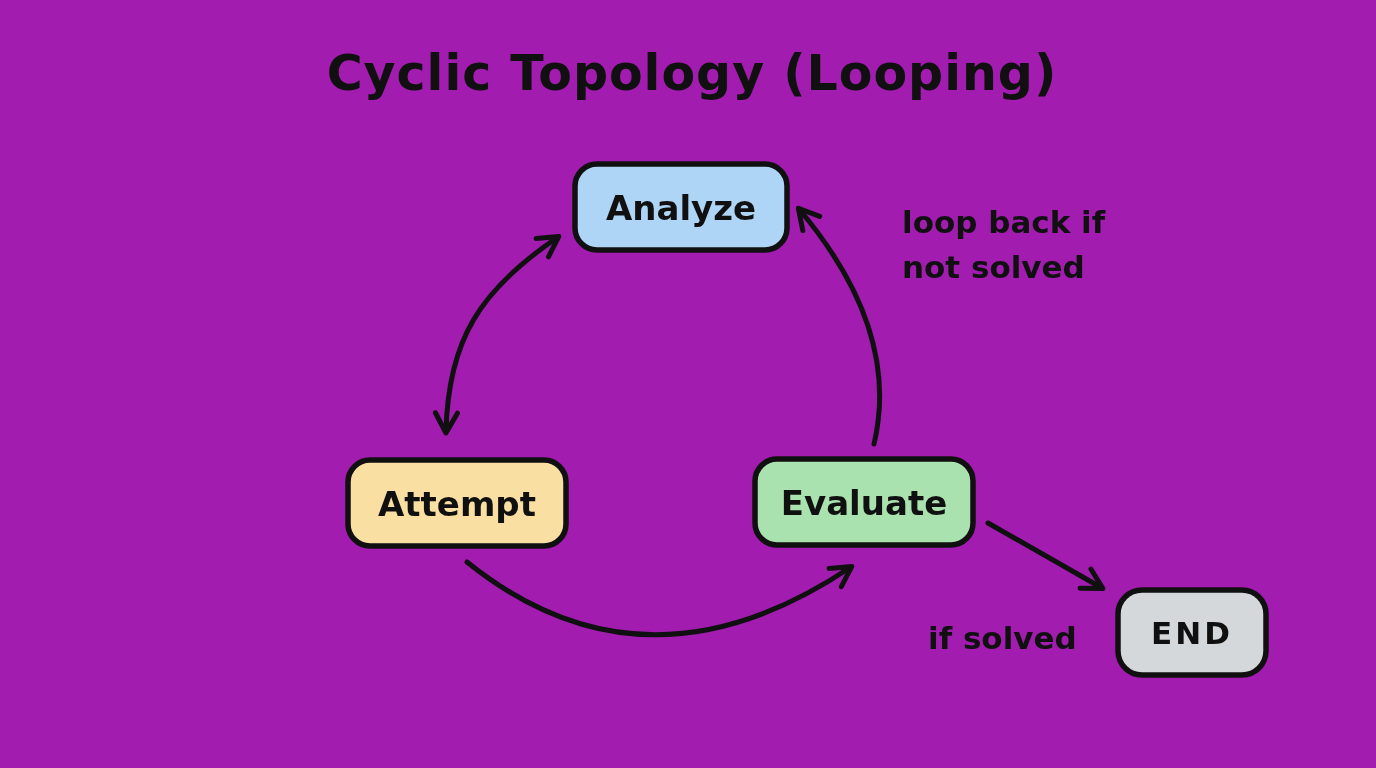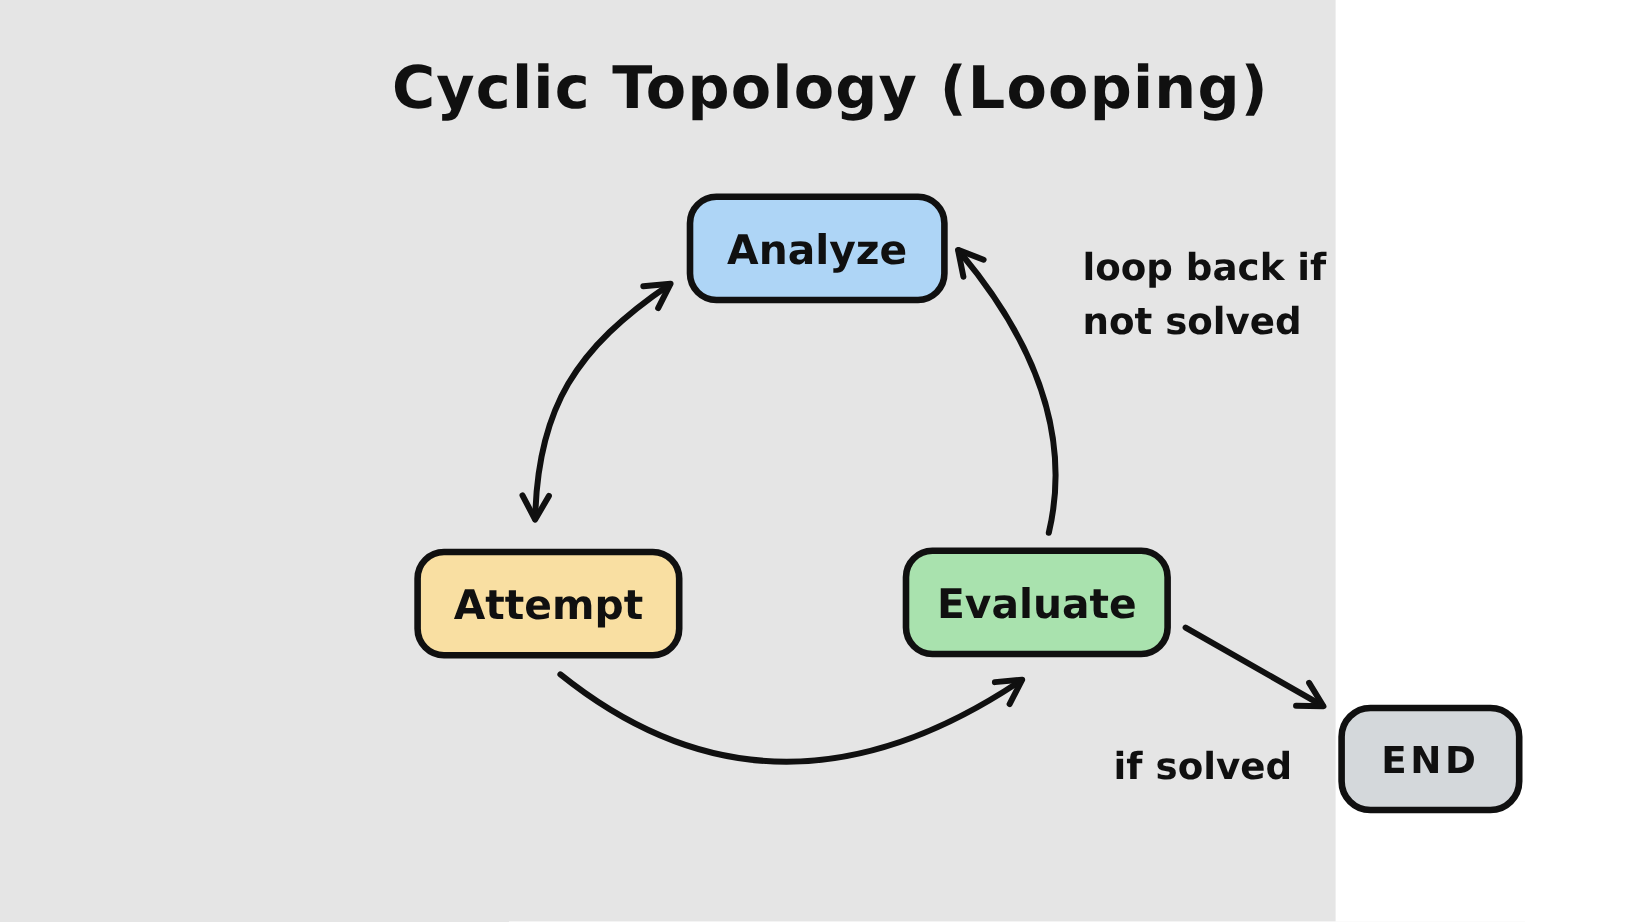--- a/index.html
+++ b/index.html
@@ -4,21 +4,21 @@
 <style>
   html, body {
     margin: 0;
     padding: 0;
     background: #ffffff;
     width: 1376px;
     height: 768px;
     overflow: hidden;
     font-family: "DejaVu Sans", "Liberation Sans", sans-serif;
   }
-  .stage { position: relative; width: 1113px; height: 768px; background: #e5e5e5; }
+  .stage { position: relative; width: 1376px; height: 768px; background: #a21caf; }
   svg text { font-family: "DejaVu Sans", "Liberation Sans", sans-serif; fill: #101010; }
   .title-text { font-size: 49px; font-weight: bold; letter-spacing: 1px; }
   .node-label { font-size: 34px; font-weight: bold; text-anchor: middle; }
   .end-label  { font-size: 31px; font-weight: bold; text-anchor: middle; letter-spacing: 3px; }
   .edge-label { font-size: 31px; font-weight: bold; }
   .node-box { stroke: #101010; stroke-width: 5.5; }
   .edge-path { fill: none; stroke: #101010; stroke-width: 5; stroke-linecap: round; }
 </style>
 </head>
 <body>

